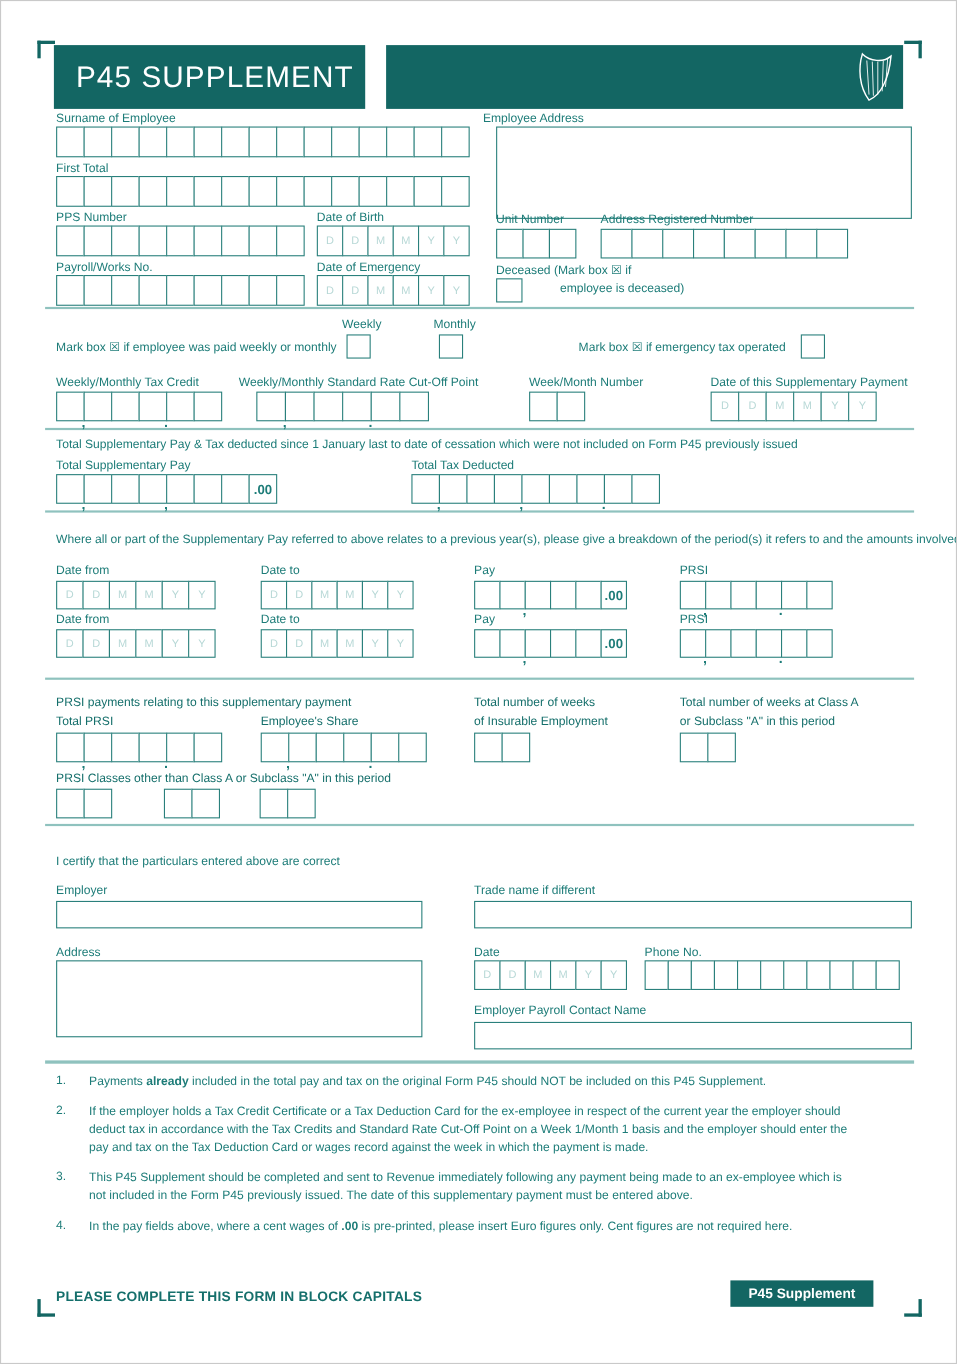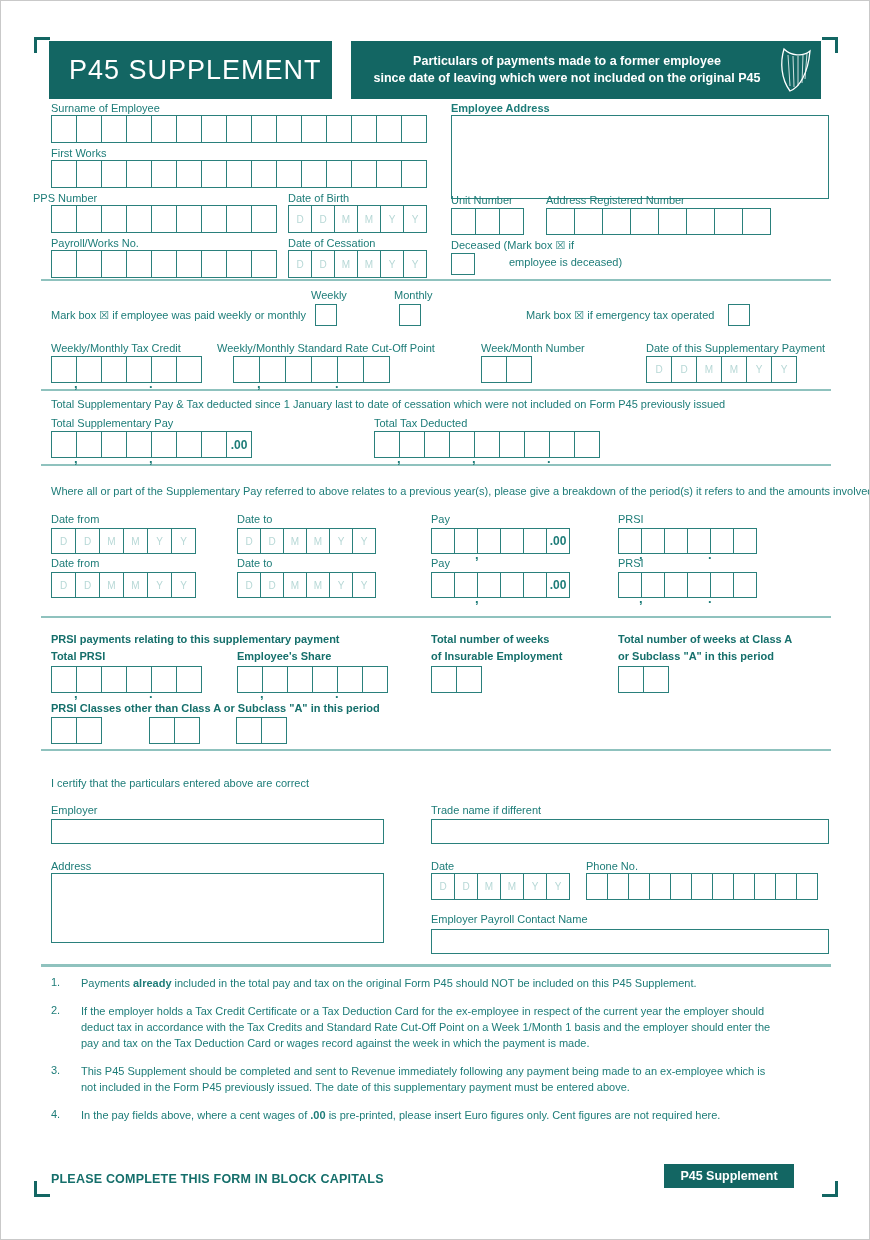--- a/index.html
+++ b/index.html
@@ -4,21 +4,21 @@
 <style>
   * { margin:0; padding:0; box-sizing:border-box; }
   html,body { background:#fff; }
   .page {
     position:relative; width:870px; height:1240px; margin:0 auto;
     background:#fff; border:1px solid #c9c9c9;
     font-family:"Liberation Sans", sans-serif; overflow:hidden;
   }
   .abs { position:absolute; }
   .label { font-size:11px; color:#1d7c78; white-space:nowrap; }
-  .blabel { font-size:11px; font-weight:bold; color:#156f6b; white-space:nowrap; }
+  .blabel { font-size:11px; font-weight:normal; color:#156f6b; white-space:nowrap; }
   .teal-panel { background:#136663; color:#fff; }
   .hdr-title { font-size:27px; letter-spacing:1px; font-weight:normal; color:#fff; }
   .hdr-sub { font-size:12.5px; font-weight:bold; line-height:1.35; text-align:center; color:#fff; }
   .divider { position:absolute; left:40px; width:790px; height:2px; background:#8fc2be; }
   .boxes { position:absolute; display:flex; align-items:flex-start; }
   .cell {
     border:1px solid #2a807c; margin-left:-1px; background:#fff;
     display:flex; align-items:center; justify-content:center; flex:none;
   }
   .cell:first-child { margin-left:0; }
@@ -51,24 +51,20 @@
 
   <div class="corner tl abs" style="left:33px; top:36px;"></div>
   <div class="corner tr abs" style="left:821px; top:36px;"></div>
   <div class="corner bl abs" style="left:33px; top:1180px;"></div>
   <div class="corner br abs" style="left:821px; top:1180px;"></div>
 
   <div class="teal-panel abs" style="left:48px; top:40px; width:283px; height:58px; display:flex; align-items:center; padding-left:20px;">
     <span class="hdr-title">P45 SUPPLEMENT</span>
   </div>
   <div class="teal-panel abs" style="left:350px; top:40px; width:470px; height:58px; display:flex; align-items:center; justify-content:center; padding:0 52px 0 14px; position:absolute;">
-    <div class="hdr-sub">
-      <div>Particulars of payments made to a former employee</div>
-      <div>since date of leaving which were not included on the original P45</div>
-    </div>
     <svg class="abs" style="right:8px; top:5px;" width="36" height="48" viewBox="0 0 36 48">
       <path d="M7 3 C 3 16, 4 33, 13 45 C 23 41, 31 27, 33 5 C 26 11, 14 10, 7 3 Z" fill="none" stroke="#ffffff" stroke-width="1.3"></path>
       <path d="M11 9 L 13 40 M16 10 L 17 41 M21 10 L 21 40 M26 9 L 25 37 M30 7 L 28 33" stroke="#ffffff" stroke-width="0.8" fill="none"></path>
     </svg>
   </div>
 
   <span class="label abs" style="left:50px; top:101px;">Surname of Employee</span>
   <div class="boxes" style="left:50px; top:114px;">
       <span class="cell" style="width: 26px; height: 28px;"></span>
       <span class="cell" style="width: 26px; height: 28px;"></span>
@@ -80,40 +76,40 @@
       <span class="cell" style="width: 26px; height: 28px;"></span>
       <span class="cell" style="width: 26px; height: 28px;"></span>
       <span class="cell" style="width: 26px; height: 28px;"></span>
       <span class="cell" style="width: 26px; height: 28px;"></span>
       <span class="cell" style="width: 26px; height: 28px;"></span>
       <span class="cell" style="width: 26px; height: 28px;"></span>
       <span class="cell" style="width: 26px; height: 28px;"></span>
       <span class="cell" style="width: 26px; height: 28px;"></span>
     </div>
 
-  <span class="label abs" style="left:50px; top:146px;">First Works</span>
+  <span class="label abs" style="left:50px; top:146px;">First Total</span>
   <div class="boxes" style="left:50px; top:159px;">
       <span class="cell" style="width: 26px; height: 28px;"></span>
       <span class="cell" style="width: 26px; height: 28px;"></span>
       <span class="cell" style="width: 26px; height: 28px;"></span>
       <span class="cell" style="width: 26px; height: 28px;"></span>
       <span class="cell" style="width: 26px; height: 28px;"></span>
       <span class="cell" style="width: 26px; height: 28px;"></span>
       <span class="cell" style="width: 26px; height: 28px;"></span>
       <span class="cell" style="width: 26px; height: 28px;"></span>
       <span class="cell" style="width: 26px; height: 28px;"></span>
       <span class="cell" style="width: 26px; height: 28px;"></span>
       <span class="cell" style="width: 26px; height: 28px;"></span>
       <span class="cell" style="width: 26px; height: 28px;"></span>
       <span class="cell" style="width: 26px; height: 28px;"></span>
       <span class="cell" style="width: 26px; height: 28px;"></span>
       <span class="cell" style="width: 26px; height: 28px;"></span>
     </div>
 
-  <span class="label abs" style="left:32px; top:191px;">PPS Number</span>
+  <span class="label abs" style="left:50px; top:191px;">PPS Number</span>
   <div class="boxes" style="left:50px; top:204px;">
       <span class="cell" style="width: 26px; height: 28px;"></span>
       <span class="cell" style="width: 26px; height: 28px;"></span>
       <span class="cell" style="width: 26px; height: 28px;"></span>
       <span class="cell" style="width: 26px; height: 28px;"></span>
       <span class="cell" style="width: 26px; height: 28px;"></span>
       <span class="cell" style="width: 26px; height: 28px;"></span>
       <span class="cell" style="width: 26px; height: 28px;"></span>
       <span class="cell" style="width: 26px; height: 28px;"></span>
       <span class="cell" style="width: 26px; height: 28px;"></span>
@@ -135,31 +131,31 @@
       <span class="cell" style="width: 26px; height: 28px;"></span>
       <span class="cell" style="width: 26px; height: 28px;"></span>
       <span class="cell" style="width: 26px; height: 28px;"></span>
       <span class="cell" style="width: 26px; height: 28px;"></span>
       <span class="cell" style="width: 26px; height: 28px;"></span>
       <span class="cell" style="width: 26px; height: 28px;"></span>
       <span class="cell" style="width: 26px; height: 28px;"></span>
       <span class="cell" style="width: 26px; height: 28px;"></span>
     </div>
 
-  <span class="label abs" style="left:287px; top:236px;">Date of Cessation</span>
+  <span class="label abs" style="left:287px; top:236px;">Date of Emergency</span>
   <div class="boxes" style="left:287px; top:249px;">
       <span class="cell ghost" style="width: 24px; height: 28px;">D</span>
       <span class="cell ghost" style="width: 24px; height: 28px;">D</span>
       <span class="cell ghost" style="width: 24px; height: 28px;">M</span>
       <span class="cell ghost" style="width: 24px; height: 28px;">M</span>
       <span class="cell ghost" style="width: 24px; height: 28px;">Y</span>
       <span class="cell ghost" style="width: 24px; height: 28px;">Y</span>
     </div>
 
-  <span class="label abs" style="left:450px; top:101px;font-weight:bold;">Employee Address</span>
+  <span class="label abs" style="left:438px; top:101px;">Employee Address</span>
   <div class="txtbox" style="left:450px; top:114px; width:378px; height:84px;"></div>
 
   <span class="label abs" style="left:450px; top:193px;">Unit Number</span>
   <div class="boxes" style="left:450px; top:207px;">
       <span class="cell" style="width: 25px; height: 27px;"></span>
       <span class="cell" style="width: 25px; height: 27px;"></span>
       <span class="cell" style="width: 25px; height: 27px;"></span>
     </div>
 
   <span class="label abs" style="left:545px; top:193px;">Address Registered Number</span>

